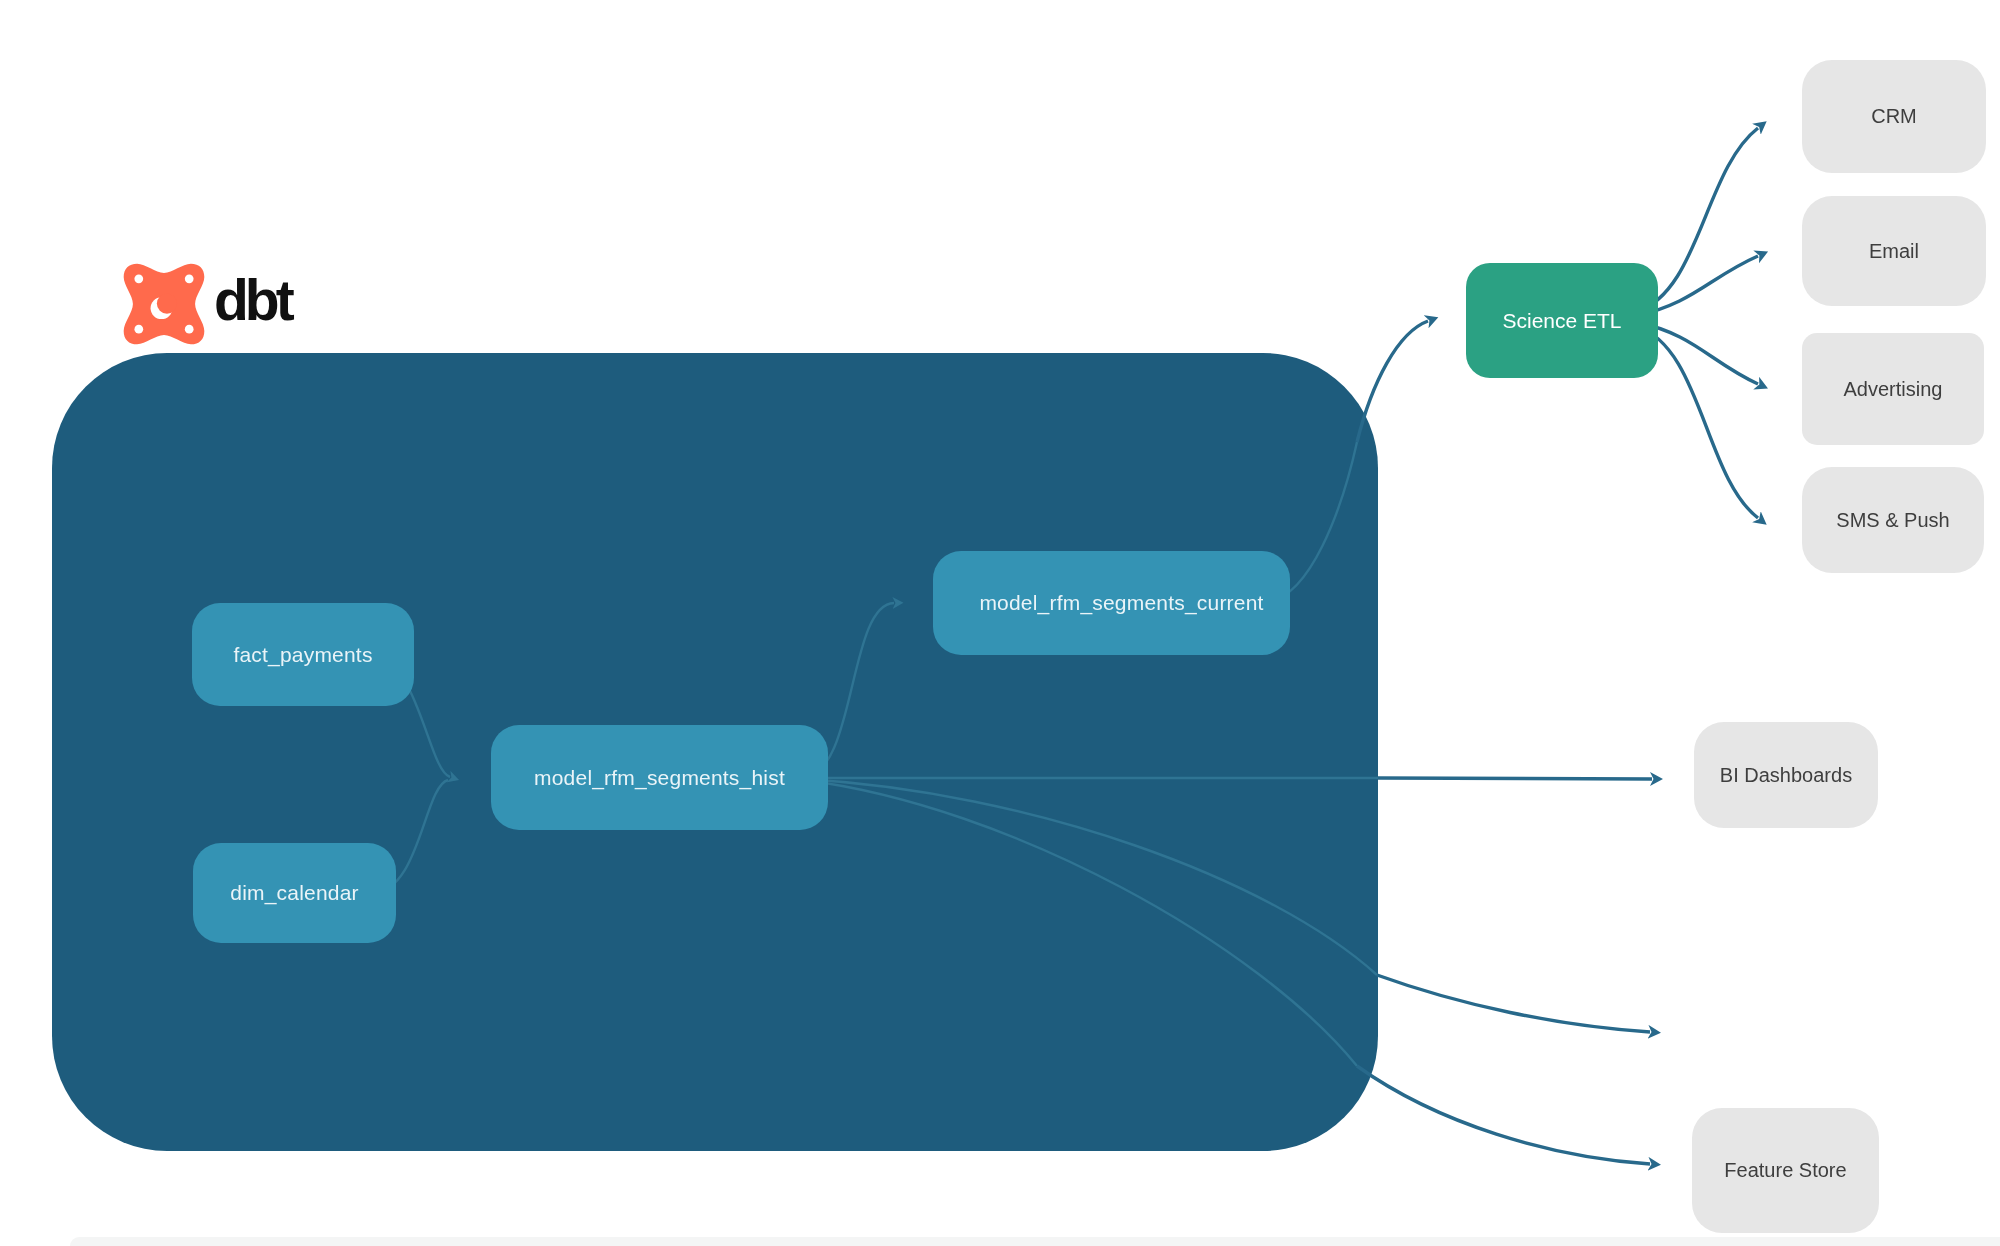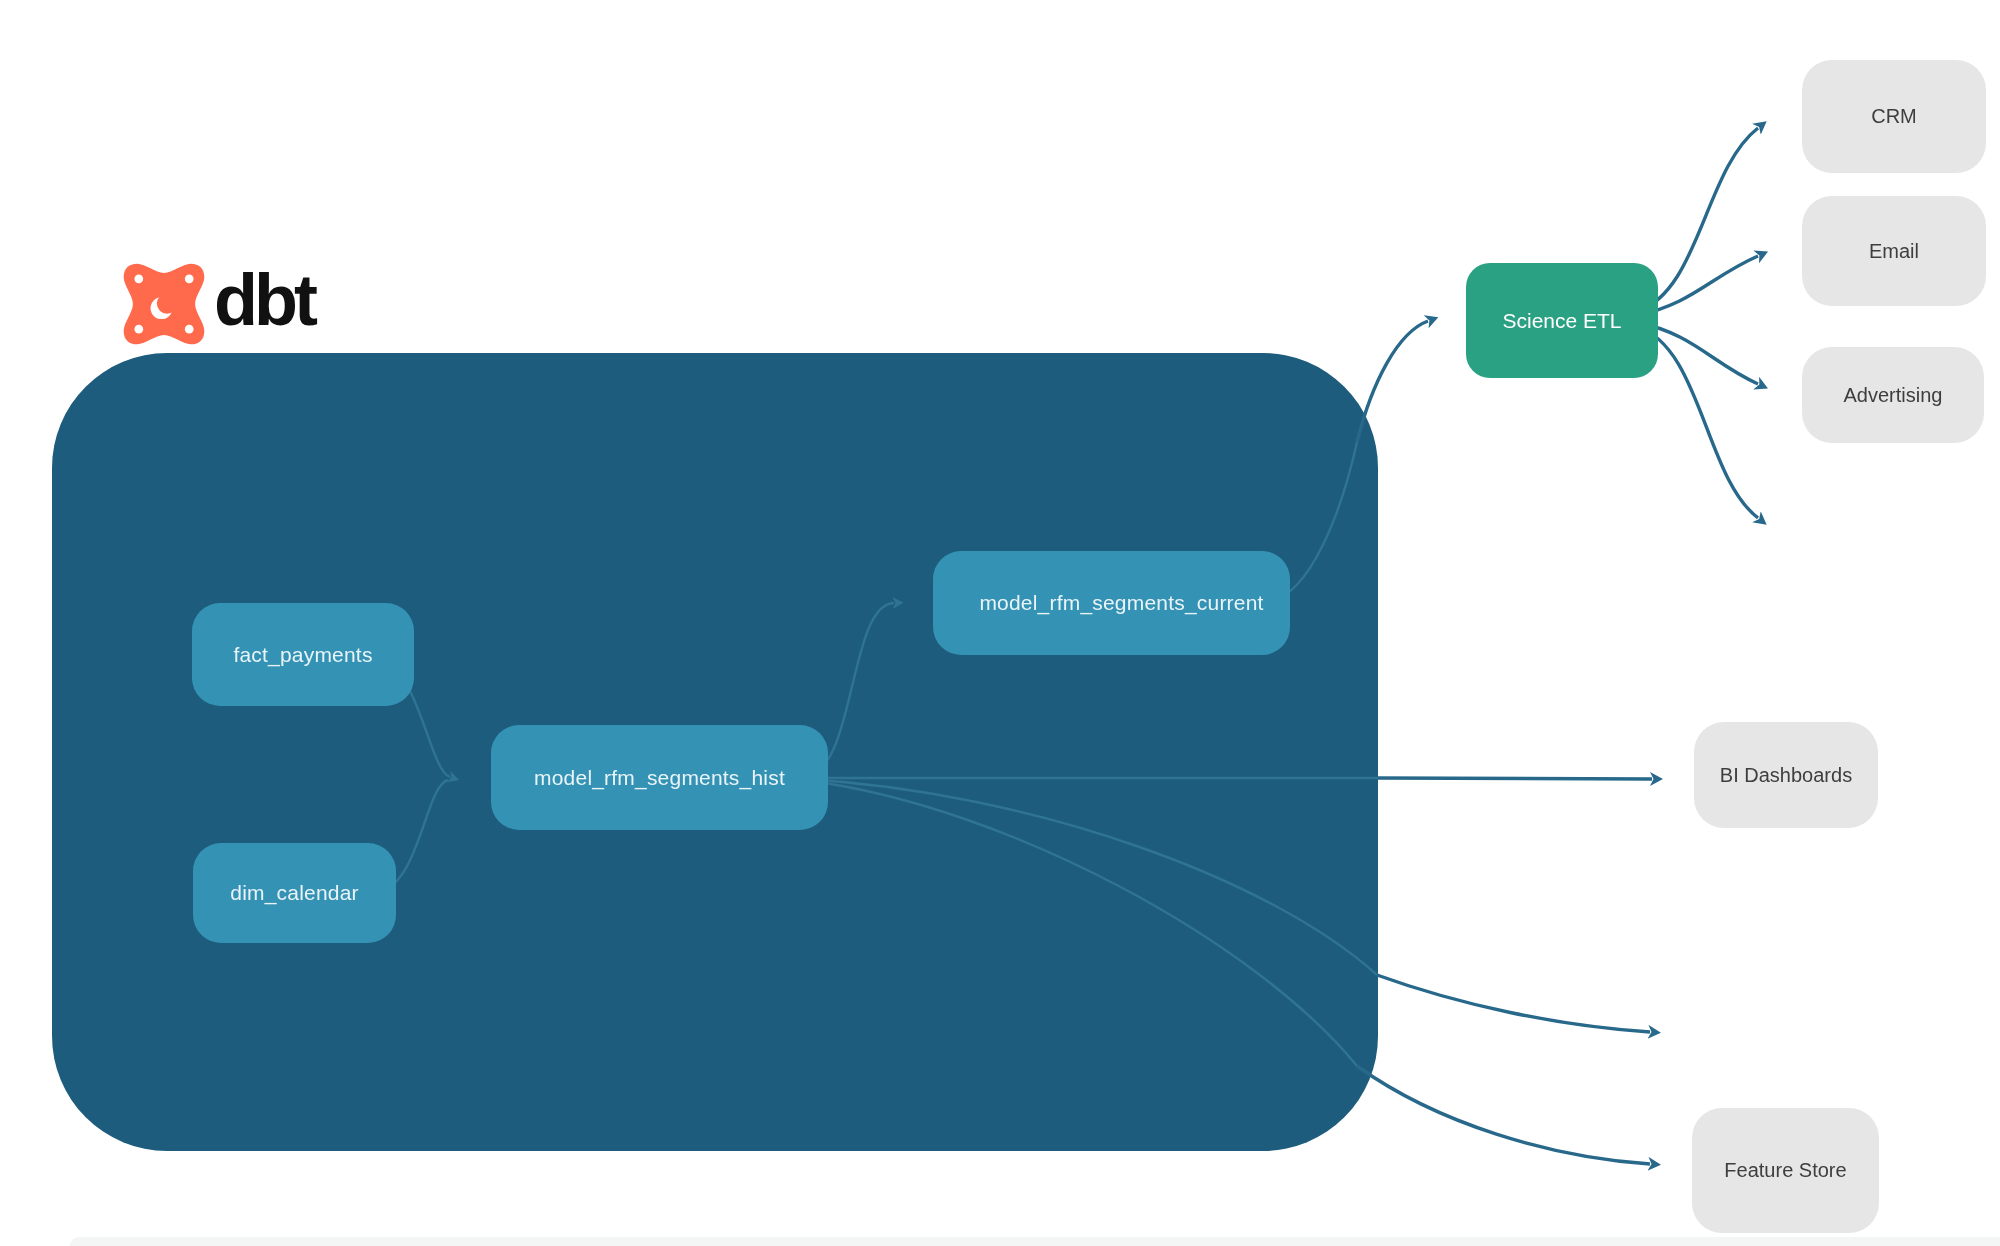--- a/index.html
+++ b/index.html
@@ -33,21 +33,21 @@
     position:absolute;z-index:3;display:flex;align-items:center;justify-content:center;
     text-align:center;border-radius:28px;margin-left:24px;
   }
   .model-node{background:var(--node-bg);color:var(--node-text);font-size:21px;letter-spacing:.2px;}
   .green-node{background:var(--reverse-etl-bg);color:var(--reverse-etl-text);font-size:21px;border-radius:24px;}
   .dest-node{background:var(--destination-bg);color:var(--destination-text);font-size:20px;border-radius:30px;padding:0 22px;line-height:1.45;}
 
   .logo{position:absolute;left:122px;top:252px;z-index:4;display:flex;align-items:center;}
   .logo-mark{width:84px;height:84px;margin-top:8px;}
   .logo-word{
-    font-size:72px;font-weight:700;color:var(--logo-text);
+    font-size:57px;font-weight:700;color:var(--logo-text);
     letter-spacing:-4px;line-height:96px;margin-left:8px;
   }
 
   .bottom-edge{
     position:absolute;left:70px;right:0;bottom:0;height:9px;
     background:#f4f5f5;border-radius:12px 0 0 0;z-index:0;
   }
 </style>
 </head>
 <body>
@@ -118,22 +118,25 @@
   <div class="node green-node" style="left:1442px;top:263px;width:192px;height:115px;">
     <span>Science ETL</span>
   </div>
 
   <div class="node dest-node" style="left:1778px;top:60px;width:184px;height:113px;">
     <span>CRM</span>
   </div>
   <div class="node dest-node" style="left:1778px;top:196px;width:184px;height:110px;">
     <span>Email</span>
   </div>
-  <div class="node dest-node" style="left:1778px;top:347px;width:182px;height:96px;">
+  <div class="node dest-node" style="left:1778px;top:333px;width:182px;height:112px;border-radius:15px;">
     <span>Advertising</span>
+  </div>
+  <div class="node dest-node" style="left:1778px;top:467px;width:182px;height:106px;">
+    <span>SMS &amp; Push</span>
   </div>
   <div class="node dest-node" style="left:1670px;top:722px;width:184px;height:106px;">
     <span>BI Dashboards</span>
   </div>
   <div class="node dest-node" style="left:1668px;top:1108px;width:187px;height:125px;">
     <span>Feature Store</span>
   </div>
 
 </div>
 

